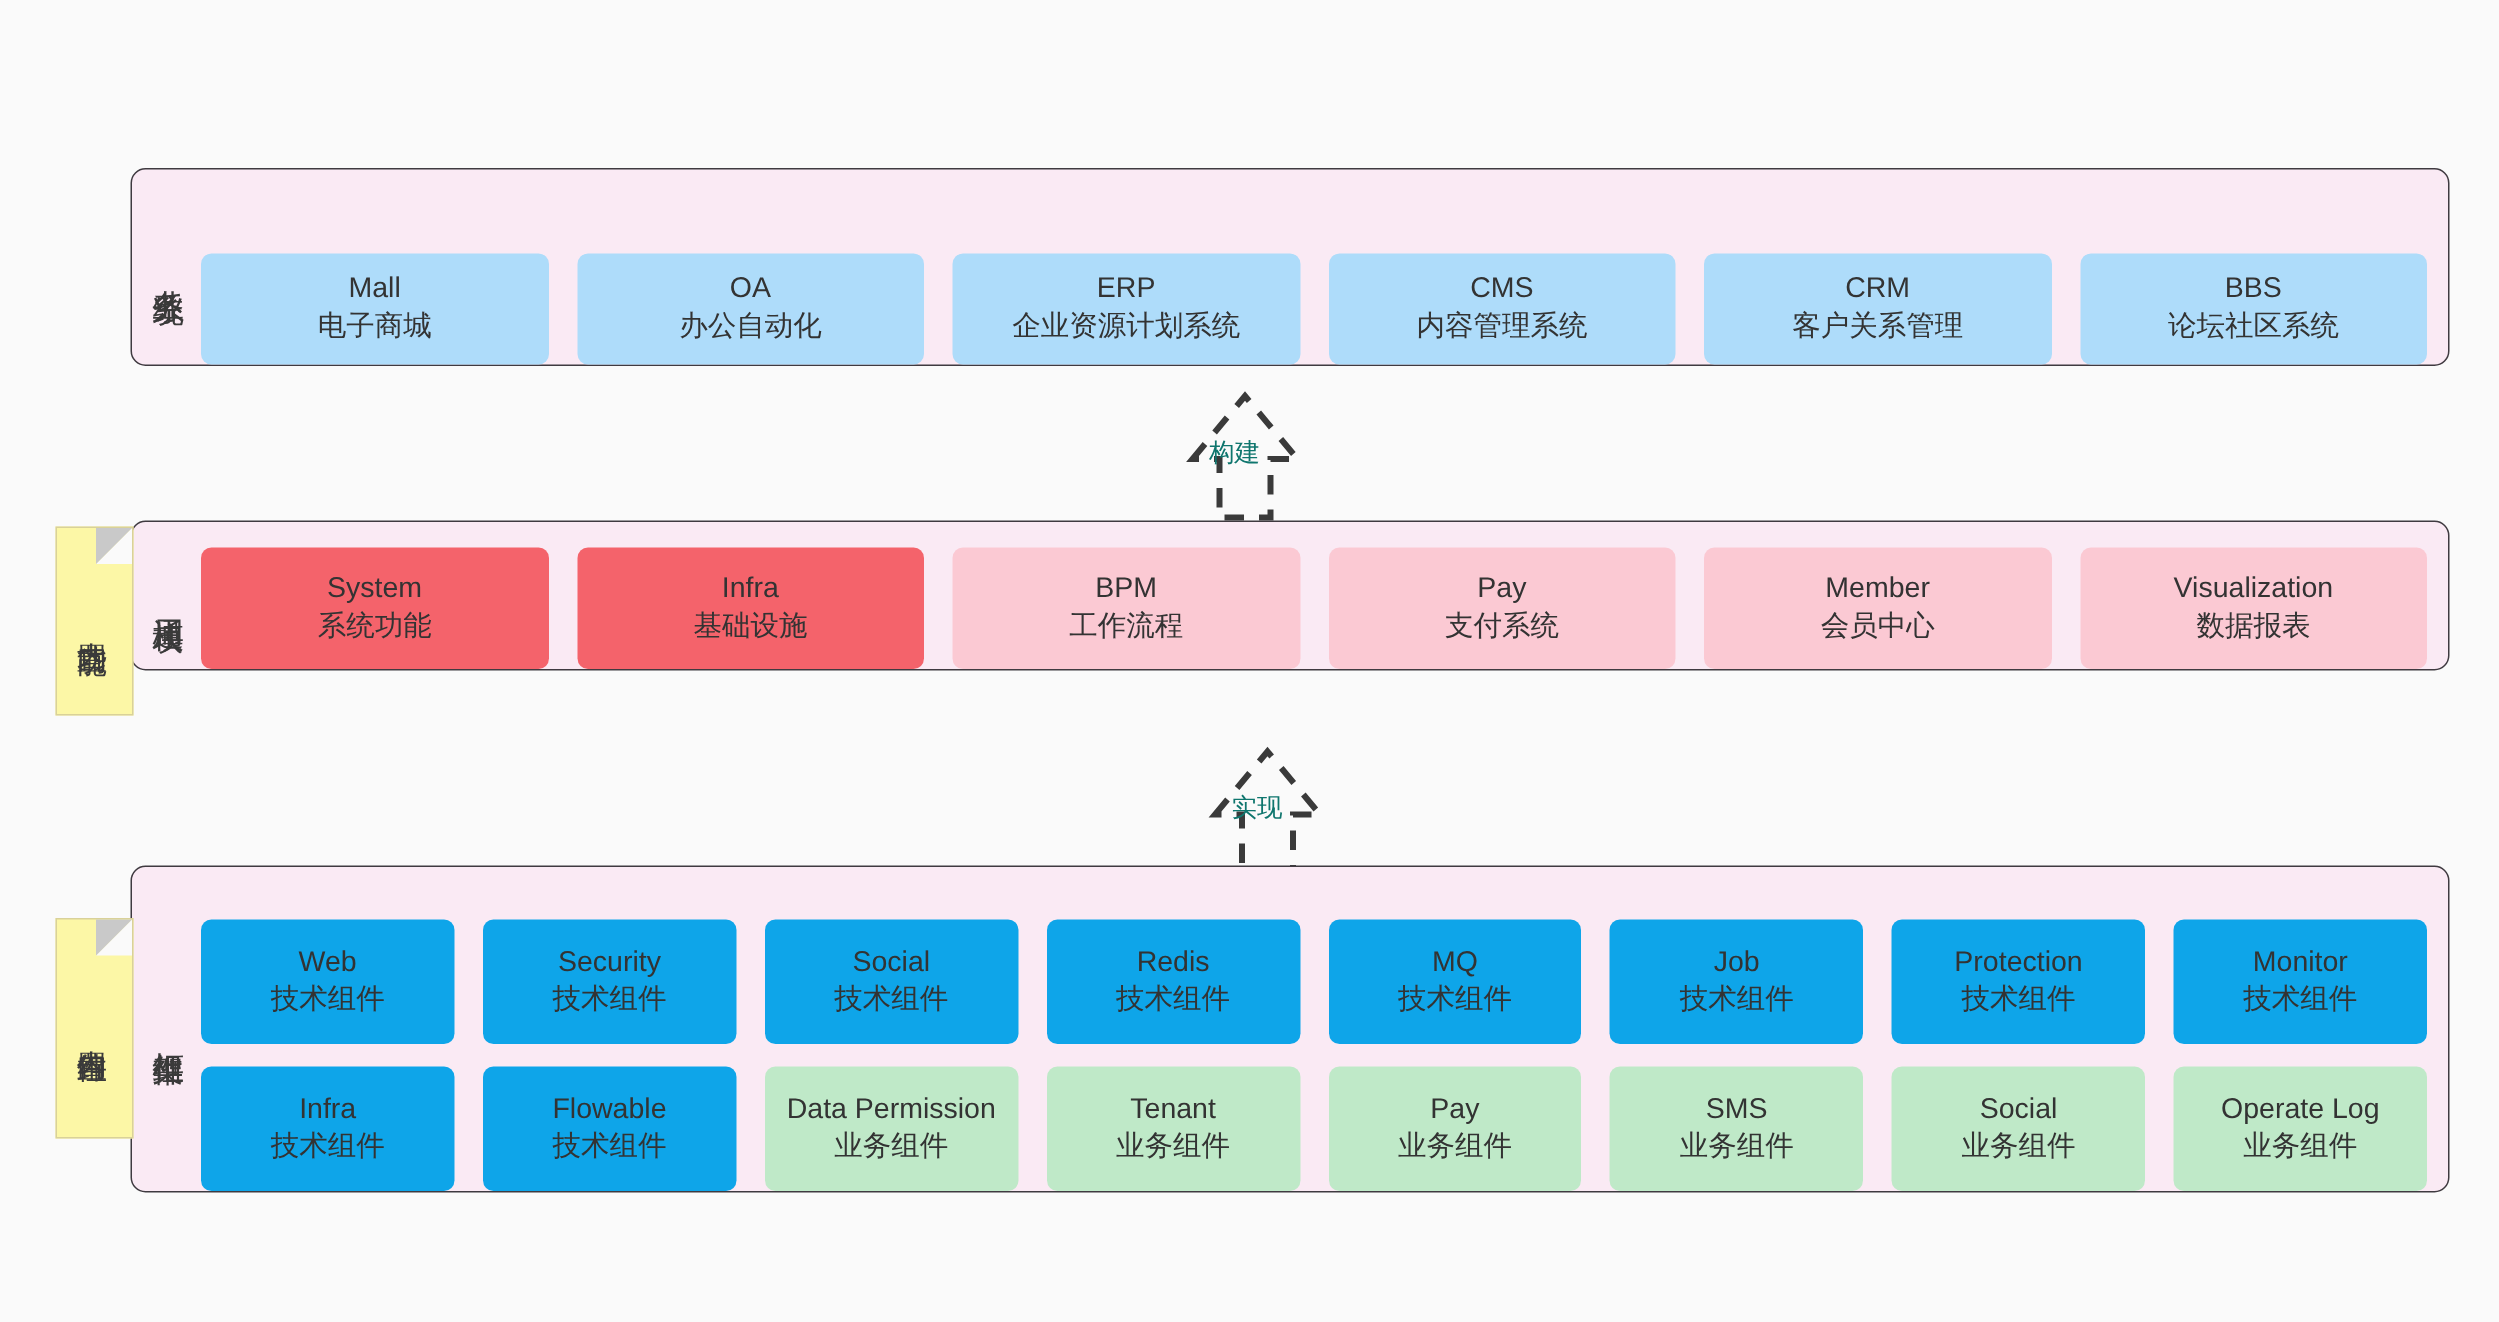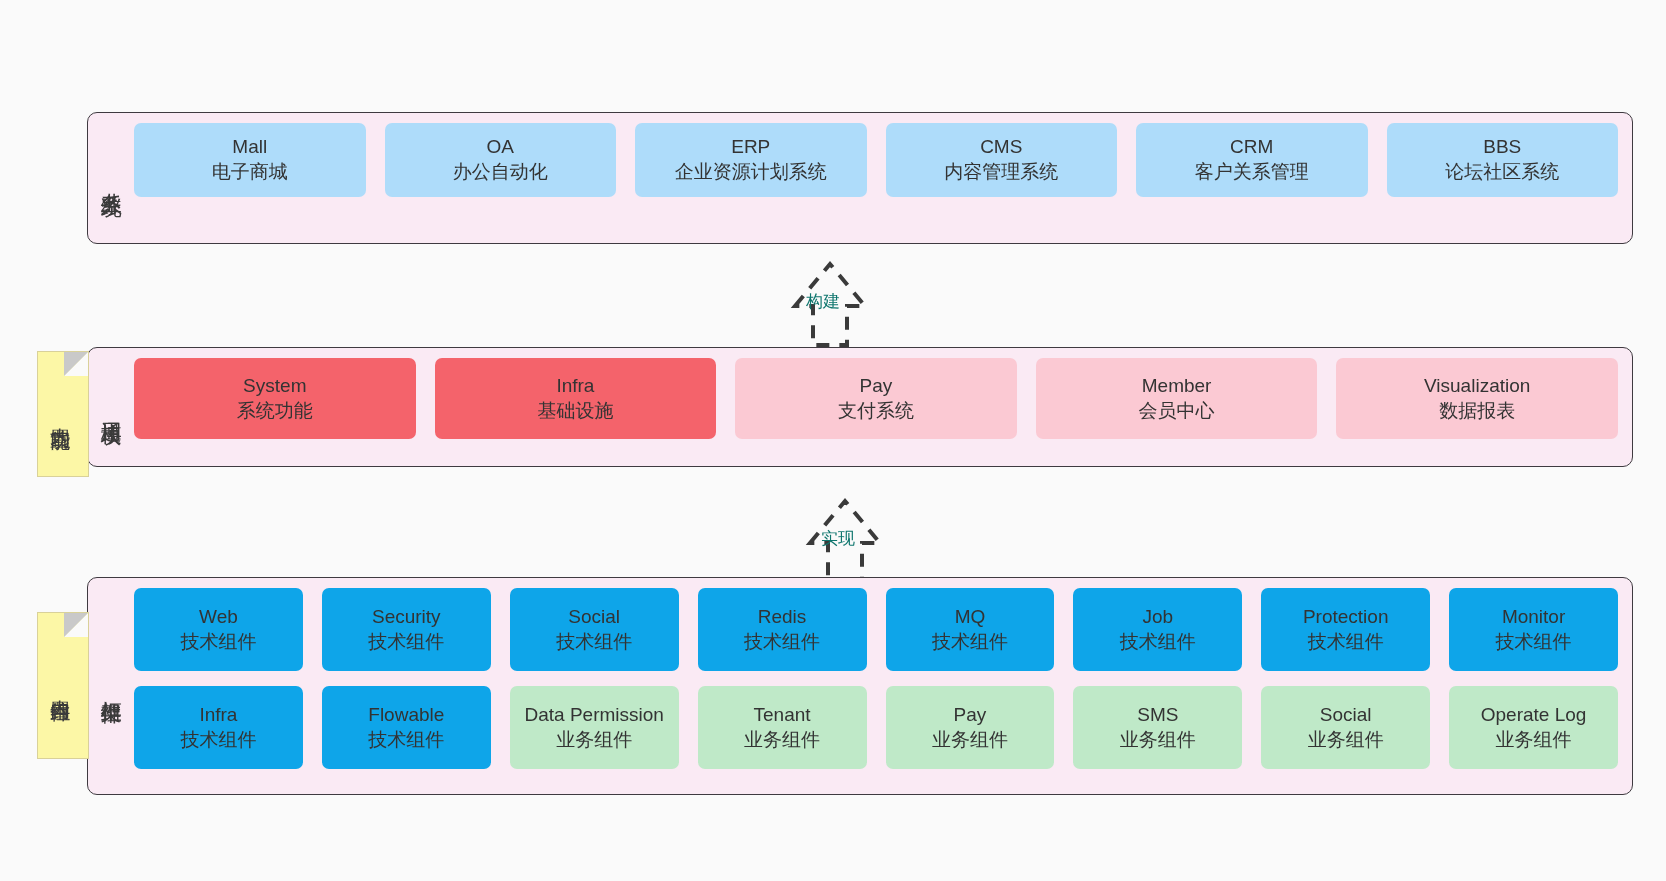--- a/index.html
+++ b/index.html
@@ -44,23 +44,23 @@
     color: #3a3a3a;
     writing-mode: vertical-rl;
     text-orientation: upright;
     letter-spacing: 1px;
     user-select: none;
   }
   .layer-body {
     flex: 1 1 auto;
     display: flex;
     flex-direction: column;
-    justify-content: flex-start;
+    justify-content: flex-end;
     gap: 18px;
-    padding: 10px 14px 0 0;
+    padding: 0 14px 0 0;
   }
   .row {
     display: flex;
     flex-direction: row;
     gap: 19px;
   }
 
   
   .card {
     flex: 1 1 0;
@@ -82,21 +82,21 @@
 
   .card.blue        { background: #AEDCFA; }
   .card.red         { background: #F4636B; }
   .card.pink        { background: #FBC9D3; }
   .card.green       { background: #0ea5e9; }
   .card.lightgreen  { background: #BFE9C8; }
 
   #layer-business  { left: 87px;  top: 112px; width: 1546px; height: 132px; }
   #layer-business .row { height: 74px; }
 
-  #layer-common    { left: 87px;  top: 347px; width: 1546px; height: 120px; }
+  #layer-common    { left: 87px;  top: 347px; width: 1546px; height: 100px; }
   #layer-common .row { height: 81px; }
 
   #layer-framework { left: 87px;  top: 577px; width: 1546px; height: 218px; }
   #layer-framework .row { height: 83px; }
   #layer-framework .layer-body { gap: 15px; }
 
   
   .sticky {
     position: absolute;
     box-sizing: border-box;
@@ -215,20 +215,24 @@
       <div class="row">
         <div class="card red">
           <span class="t1">System</span>
           <span class="t2">系统功能</span>
         </div>
         <div class="card red">
           <span class="t1">Infra</span>
           <span class="t2">基础设施</span>
         </div>
         <div class="card pink">
+          <span class="t1">BPM</span>
+          <span class="t2">工作流程</span>
+        </div>
+        <div class="card pink">
           <span class="t1">Pay</span>
           <span class="t2">支付系统</span>
         </div>
         <div class="card pink">
           <span class="t1">Member</span>
           <span class="t2">会员中心</span>
         </div>
         <div class="card pink">
           <span class="t1">Visualization</span>
           <span class="t2">数据报表</span>

